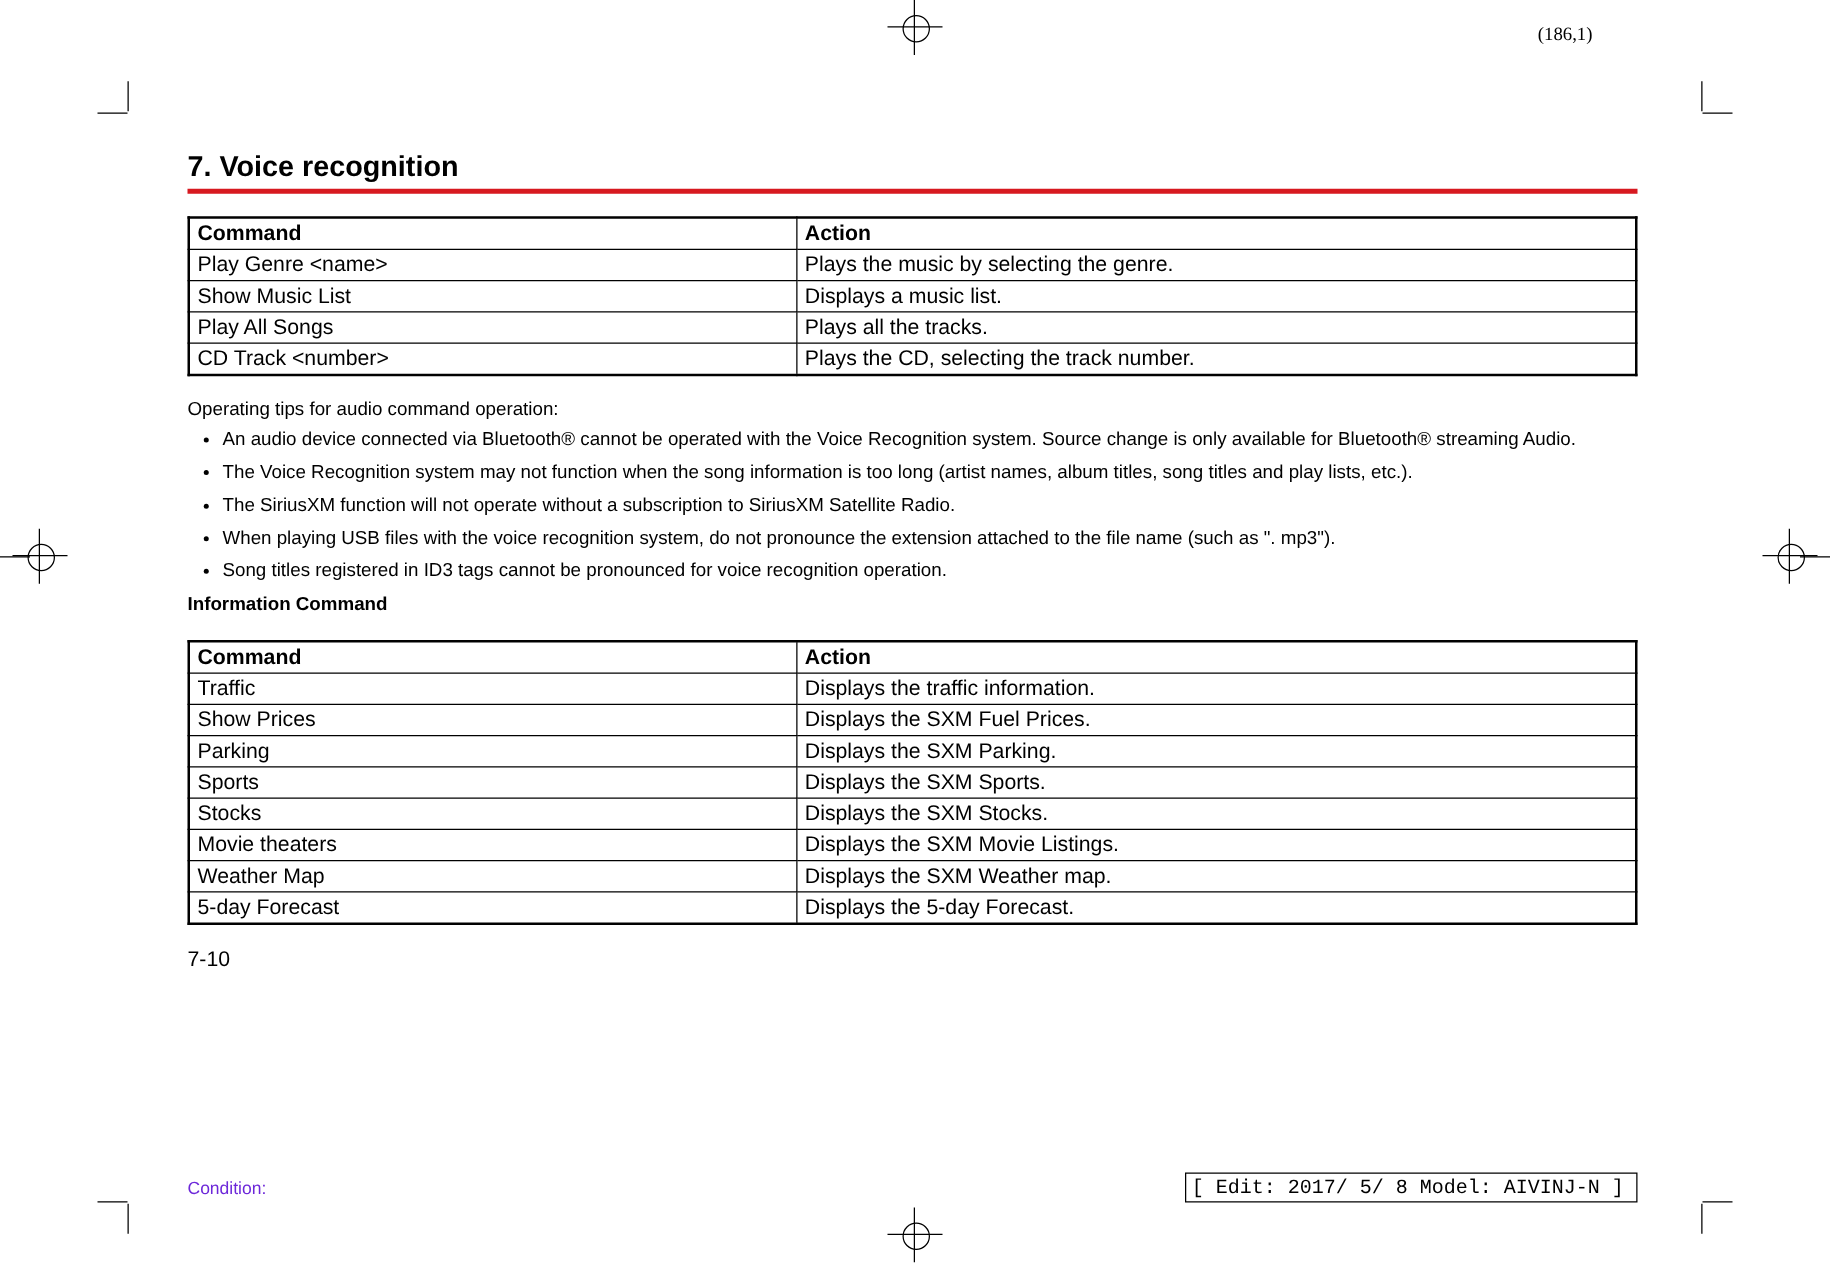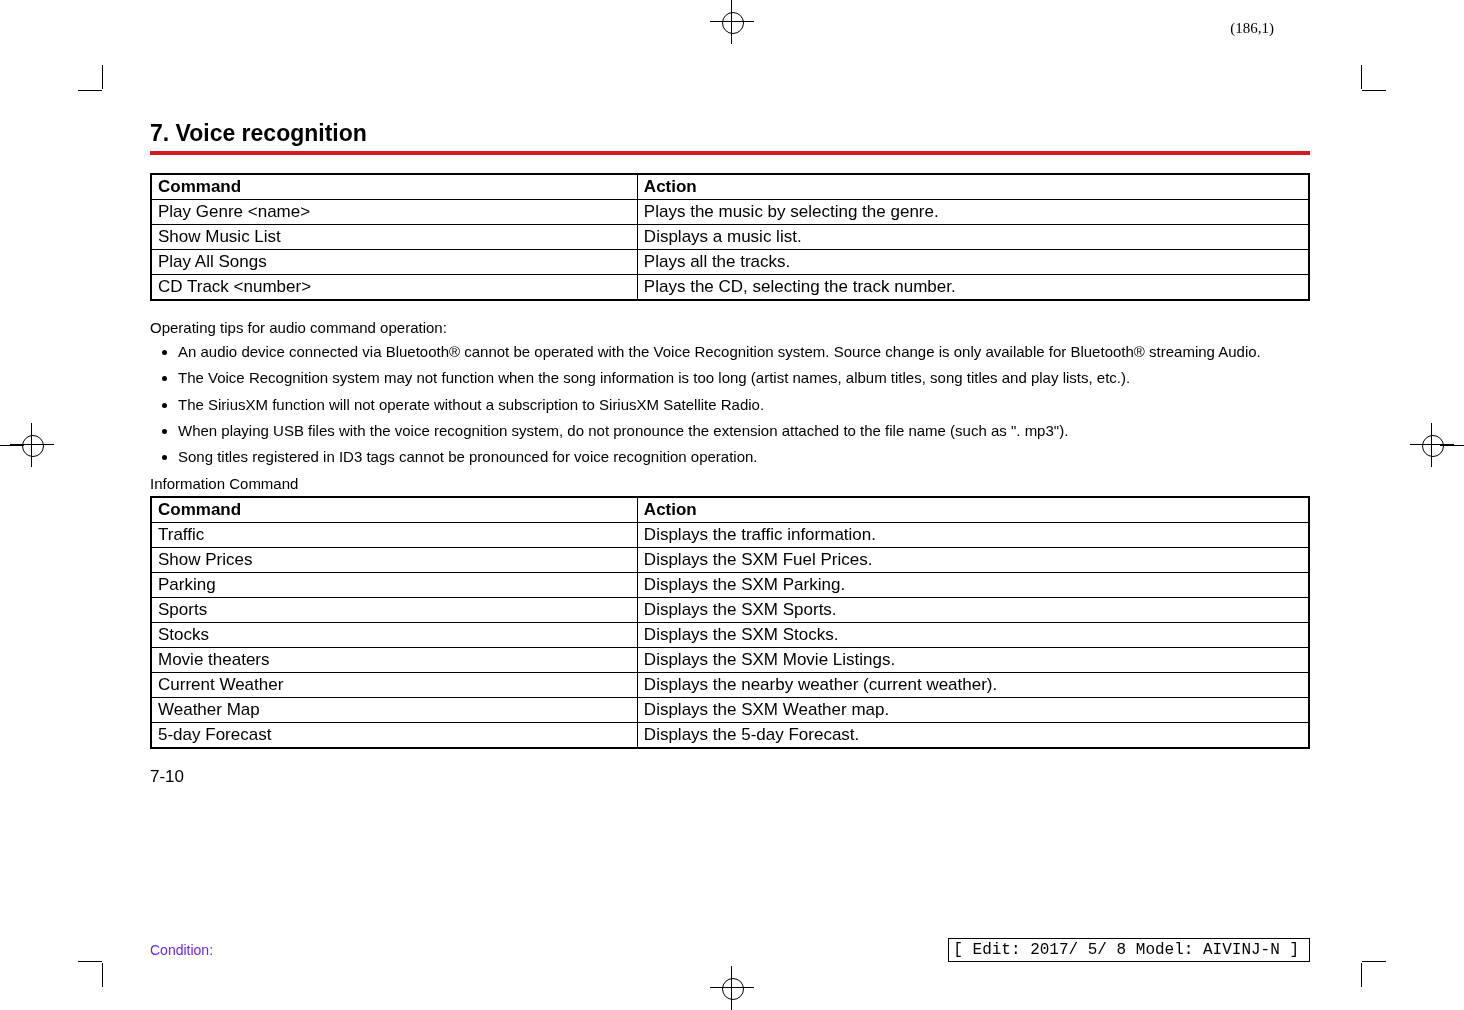--- a/index.html
+++ b/index.html
@@ -56,22 +56,22 @@
   .body-text { margin: 6px 0 6px 0; }
   ul.bullets {
     margin: 0 0 8px 0;
     padding-left: 28px;
   }
   ul.bullets li {
     margin-bottom: 6px;
     line-height: 1.35;
   }
   .subheading {
-    font-weight: normal;
-    margin: 4px 0 4px 0;
+    font-weight: bold;
+    margin: 4px 0 20px 0;
   }
   .page-num {
     font-size: 17px;
     margin-top: 12px;
   }
   .footer {
     position: absolute;
     bottom: 48px;
     left: 150px;
     width: 1160px;
@@ -211,24 +211,20 @@
         </tr>
     <tr>
           <td>Stocks</td>
           <td>Displays the SXM Stocks.</td>
         </tr>
     <tr>
           <td>Movie theaters</td>
           <td>Displays the SXM Movie Listings.</td>
         </tr>
     <tr>
-          <td>Current Weather</td>
-          <td>Displays the nearby weather (current weather).</td>
-        </tr>
-    <tr>
           <td>Weather Map</td>
           <td>Displays the SXM Weather map.</td>
         </tr>
     <tr>
           <td>5-day Forecast</td>
           <td>Displays the 5-day Forecast.</td>
         </tr>
   </tbody>
     </table>
 

